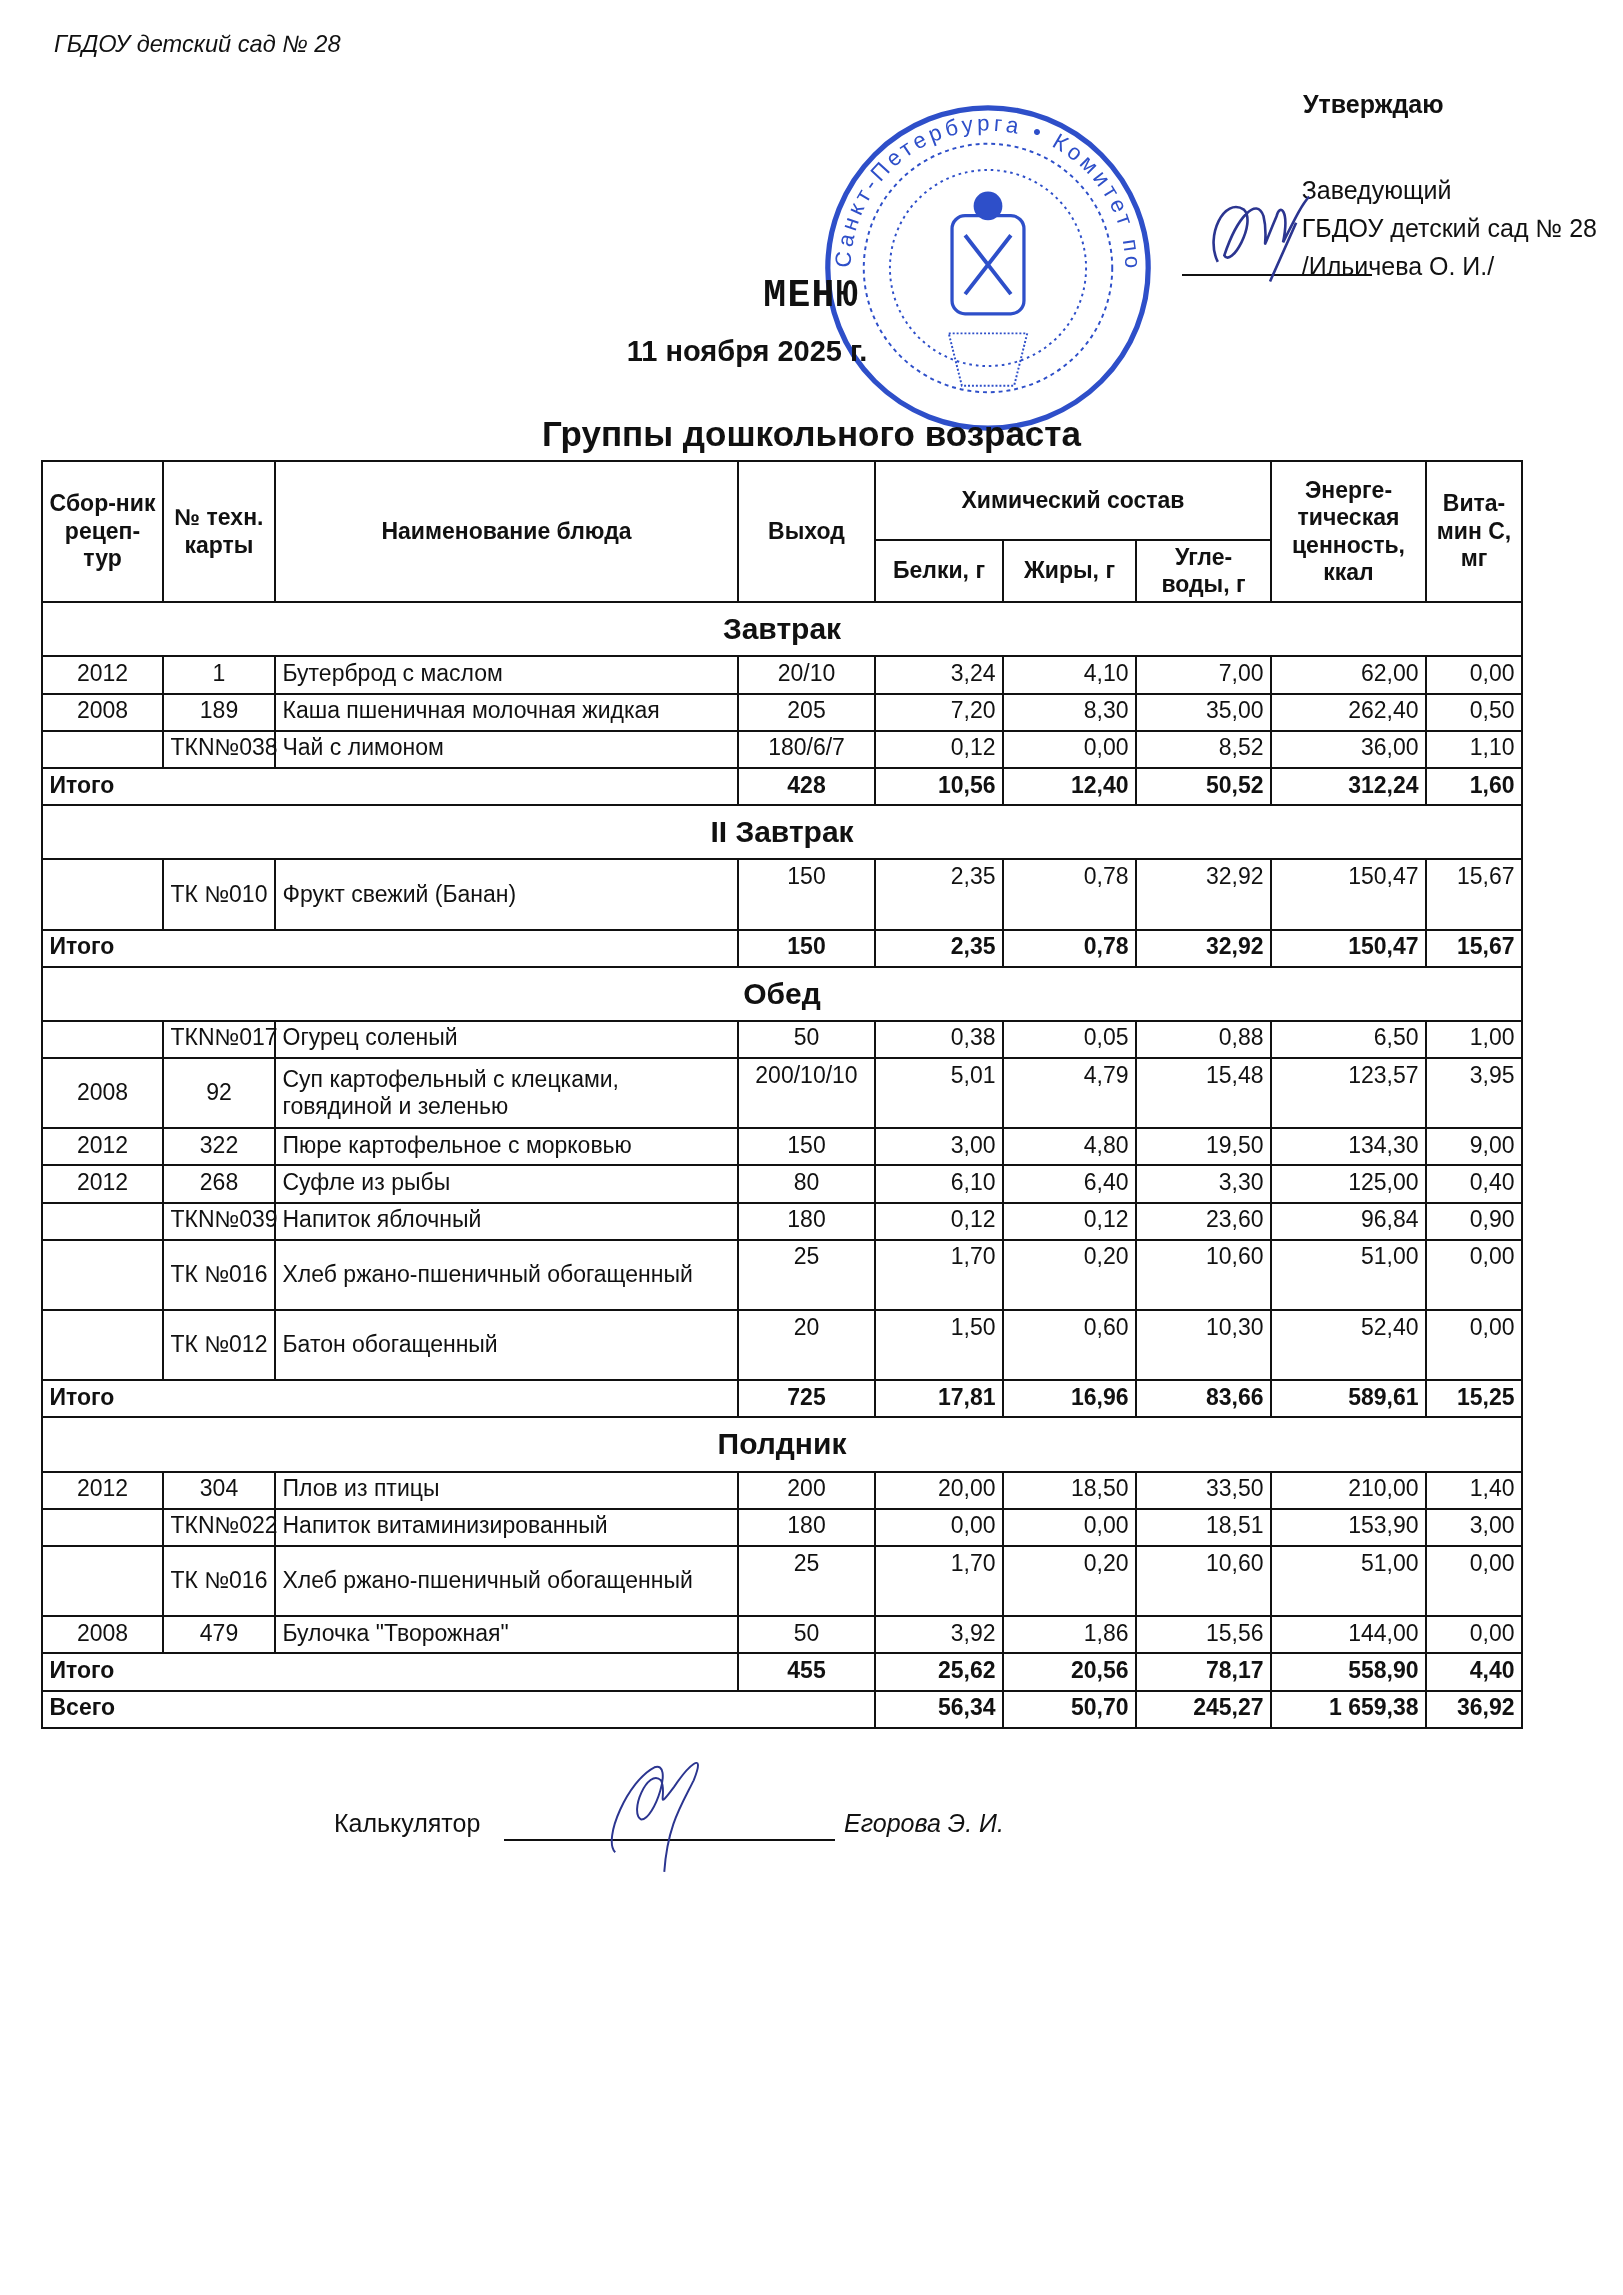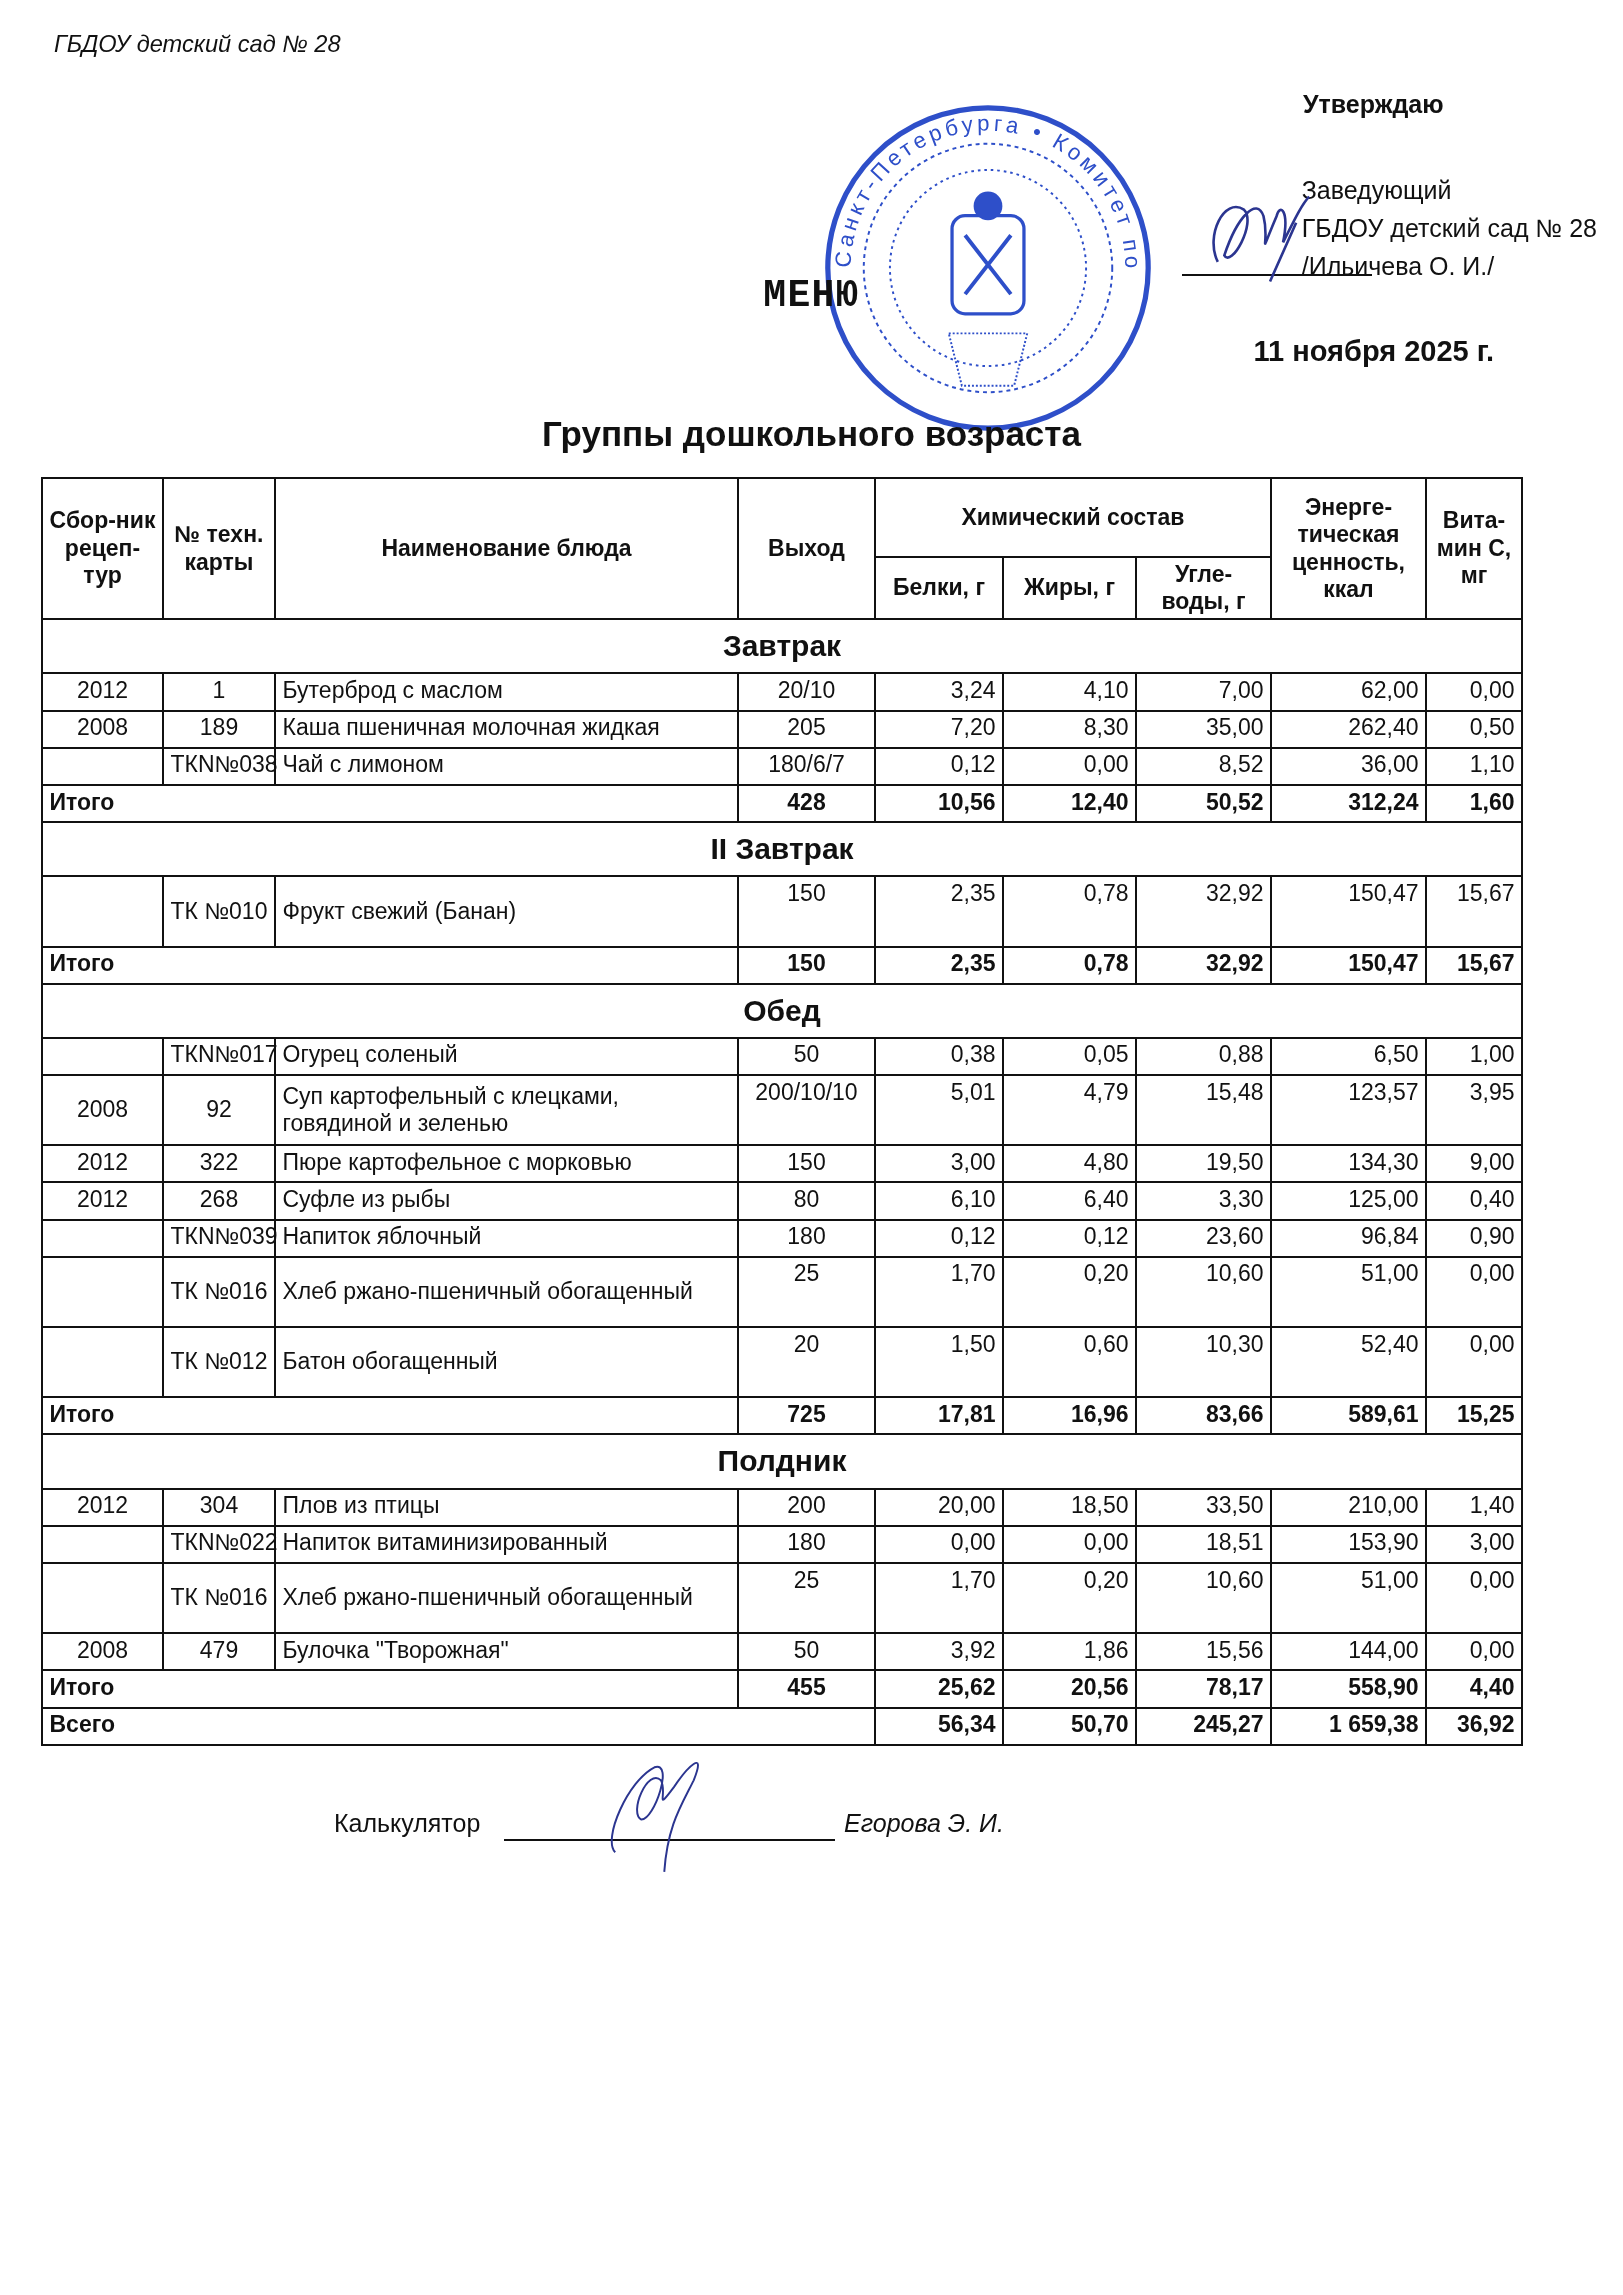--- a/index.html
+++ b/index.html
@@ -7,24 +7,24 @@
          font-family: "Liberation Sans", sans-serif; color: #111; }
   .abs { position: absolute; }
   .org { left: 54px; top: 31px; font-size: 23.6px; font-style: italic; }
   .approve { left: 1303px; top: 90px; font-size: 25px; font-weight: bold; }
   .head-role { right: 26px; top: 171px; font-size: 25px; text-align: left; line-height: 38px; }
   .sign-line { left: 1182px; top: 274px; width: 190px; border-bottom: 2px solid #111; }
   .sig-mark { left: 1198px; top: 177px; }
   .stamp { left: 818px; top: 98px; width: 340px; height: 340px; }
   .title { left: 0; width: 1623px; top: 274px; text-align: center; font-family: Liberation Mono, monospace;
            font-weight: bold; font-size: 38px; letter-spacing: 1.3px; }
-  .date { left: 0; width: 1494px; top: 335px; text-align: right; font-size: 29px; font-weight: bold; }
+  .date { left: 0; width: 1494px; top: 335px; text-align: center; font-size: 29px; font-weight: bold; }
   .group { left: 0; width: 1623px; top: 414px; text-align: center; font-size: 35px; font-weight: bold; }
 
-  table.menu { position: absolute; left: 41px; top: 477px; width: 1482px; border-collapse: collapse;
+  table.menu { position: absolute; left: 41px; top: 460px; width: 1482px; border-collapse: collapse;
                table-layout: fixed; font-size: 23px; }
   table.menu td, table.menu th { border: 2px solid #111; padding: 2.6px 6.5px; vertical-align: top; }
   table.menu th { font-weight: bold; text-align: center; vertical-align: middle; line-height: 27.5px; }
   .c1 { width: 121px; } .c2 { width: 112px; } .c3 { width: 463px; } .c4 { width: 137px; }
   .c5 { width: 128px; } .c6 { width: 133px; } .c7 { width: 135px; } .c8 { width: 155px; } .c9 { width: 96px; }
   td.center { text-align: center; }
   td.num { text-align: right; vertical-align: bottom; }
   td.out { text-align: center; vertical-align: middle; }
   tr.section td { text-align: center; font-weight: bold; font-size: 30px; height: 47px; vertical-align: middle; }
   tr.item td { height: 30px; line-height: 27.5px; }

